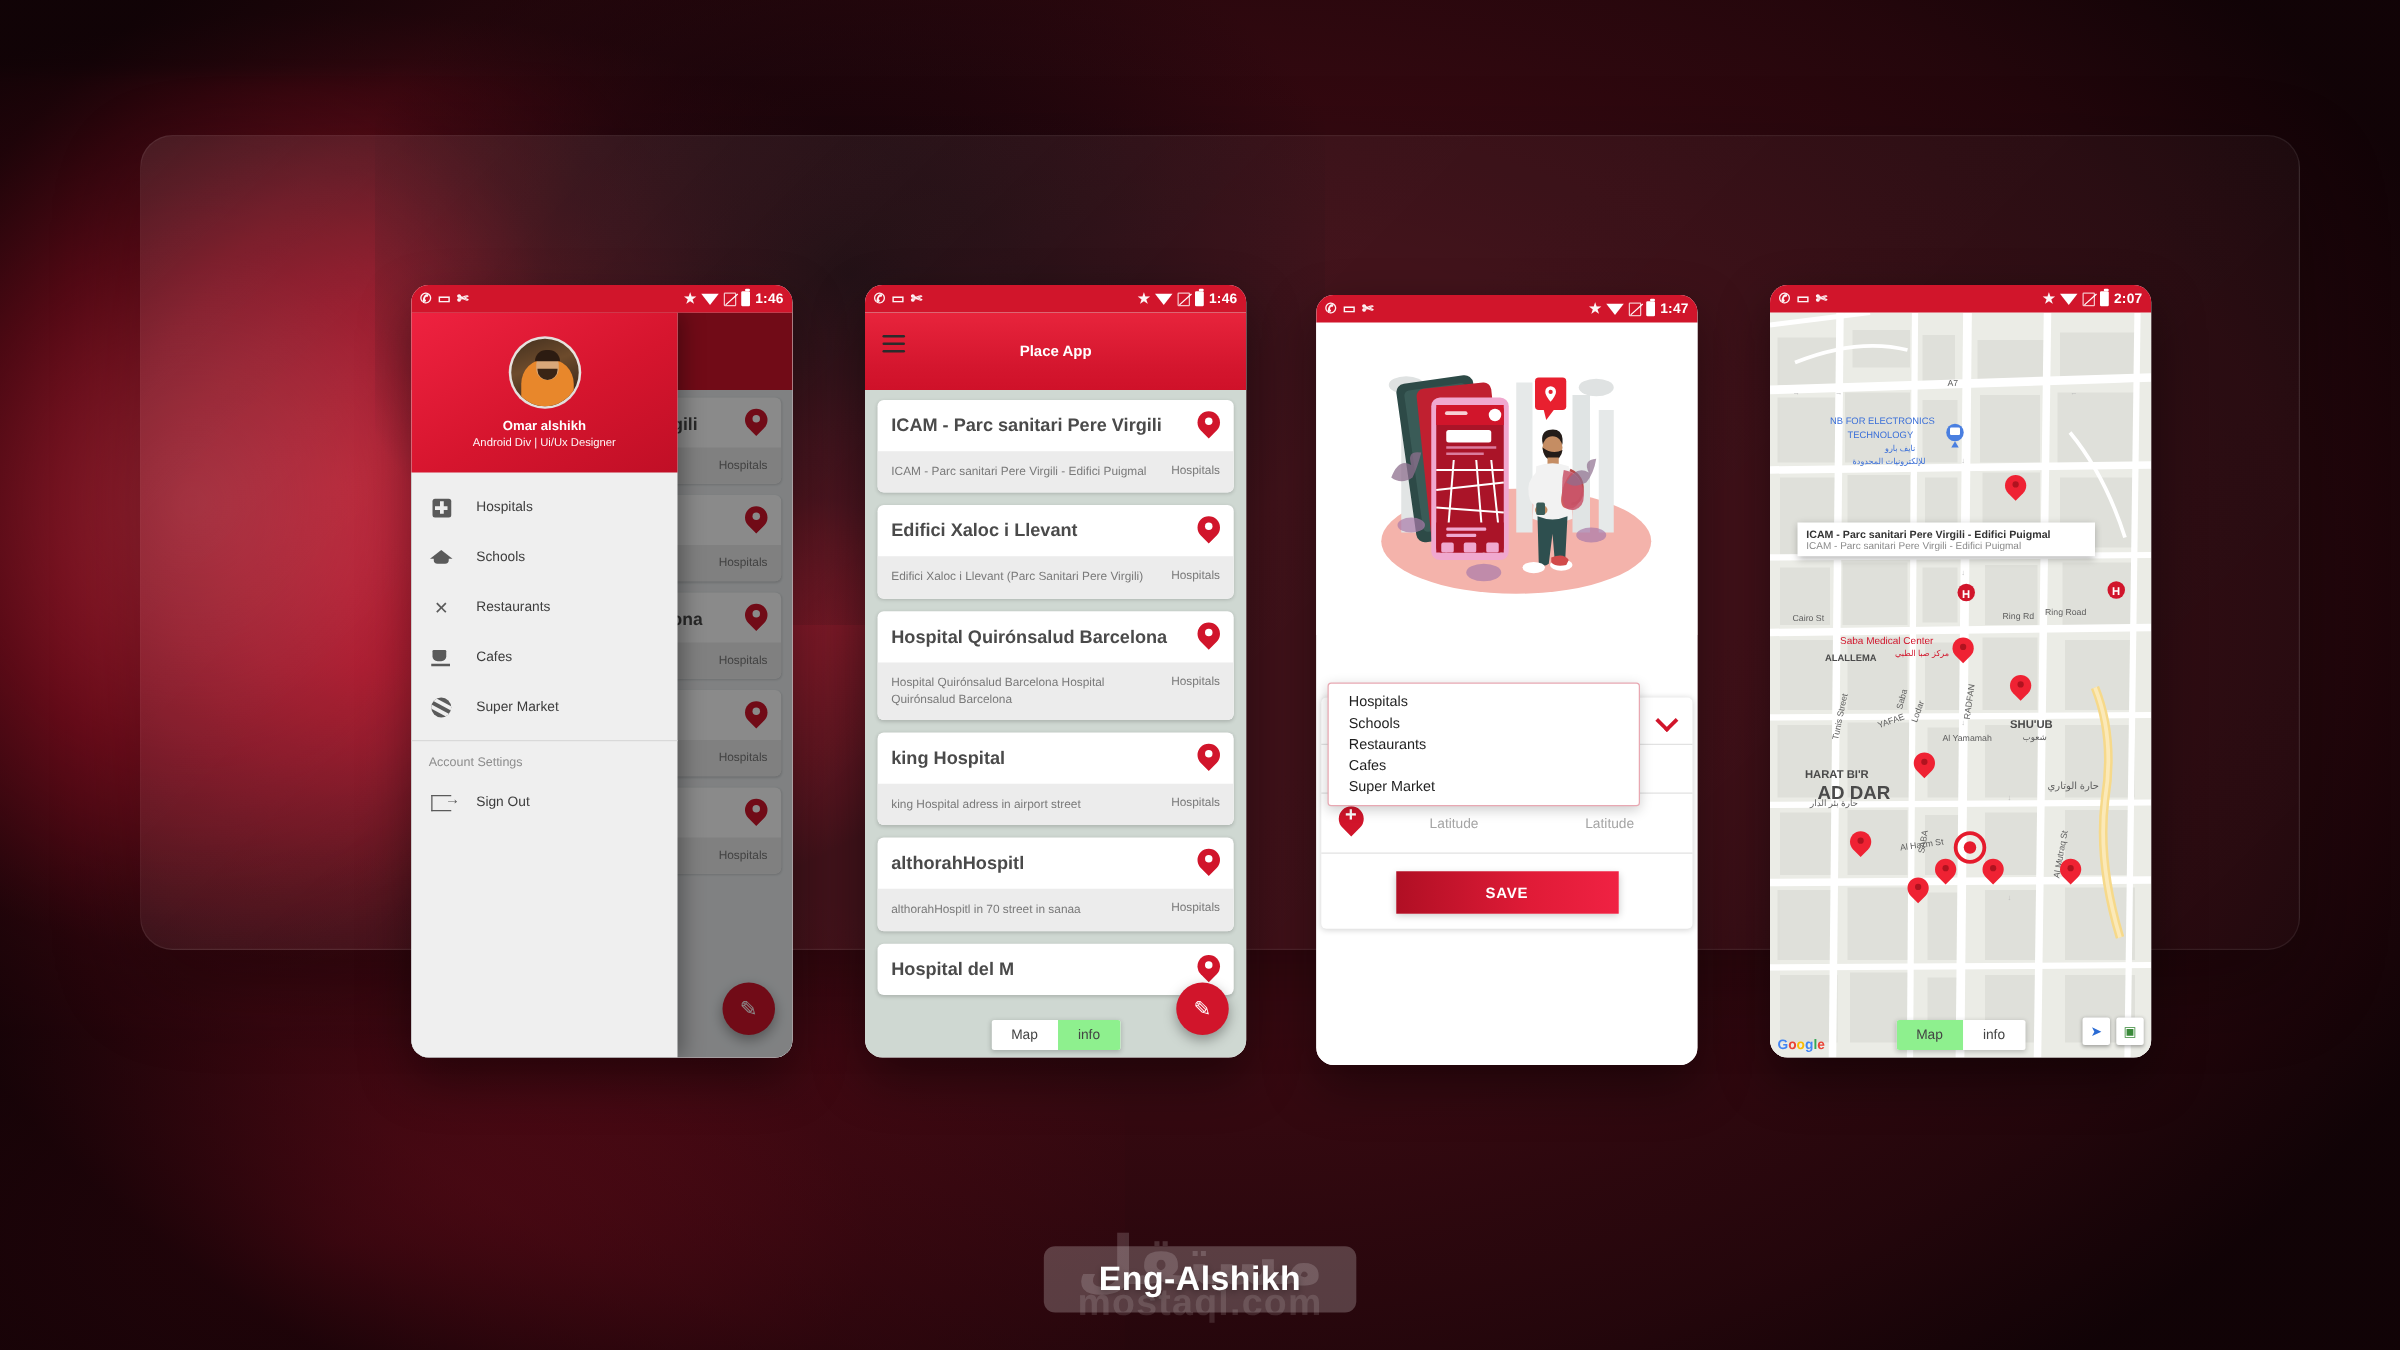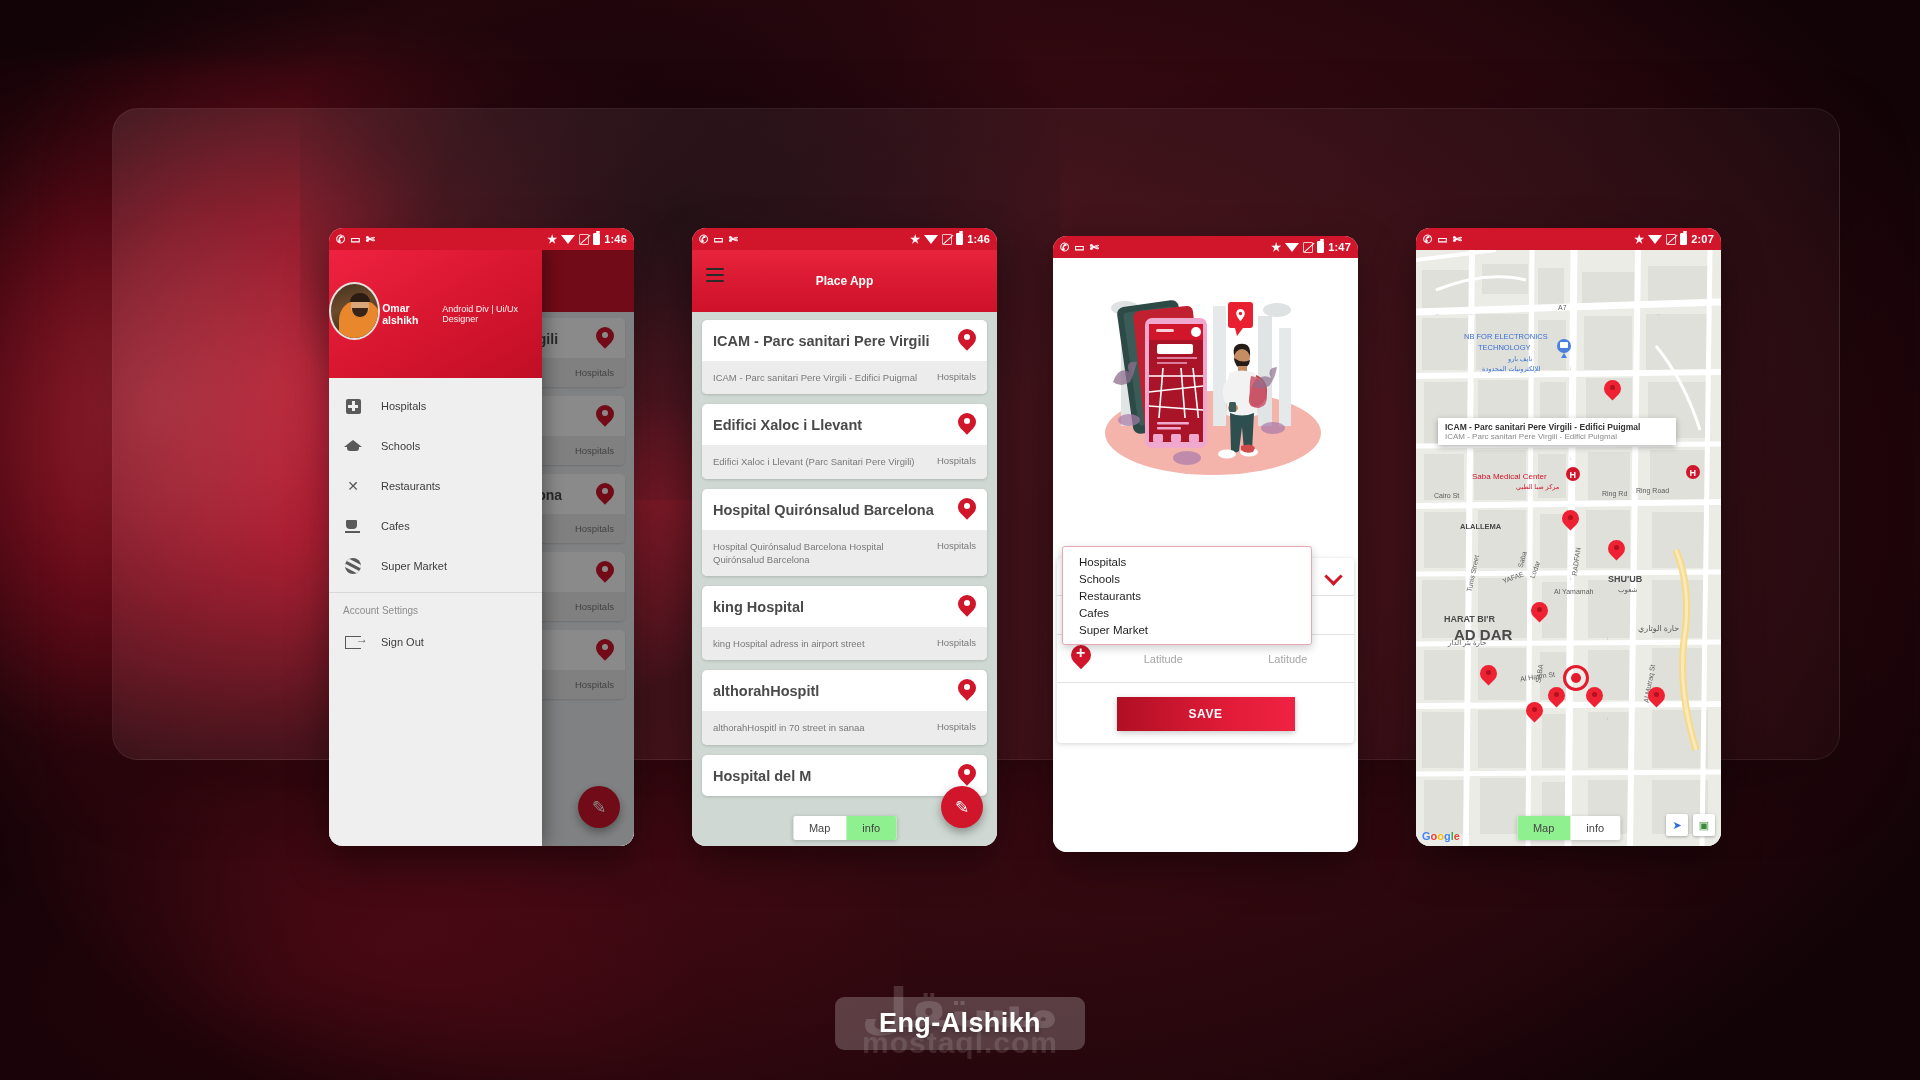--- a/index.html
+++ b/index.html
@@ -103,21 +103,21 @@
     background: #d1152b; display: flex; align-items: center; justify-content: center;
     box-shadow: 0 4px 10px rgba(0,0,0,0.35); color: #fff; font-size: 17px;
   }
   .drawer {
     position: absolute; left: 0; top: 0; width: 213px; height: 100%;
     background: #efefef; box-shadow: 4px 0 16px rgba(0,0,0,0.35);
     display: flex; flex-direction: column;
   }
   .drawer-head {
     height: 128px; background: linear-gradient(150deg, #ef2240 0%, #d6152e 55%, #c00f26 100%);
-    display: flex; flex-direction: row; align-items: center; justify-content: center; gap: 2px;
+    display: flex; flex-direction: column; align-items: center; justify-content: center; gap: 2px;
     color: #fff;
   }
   .avatar {
     width: 58px; height: 58px; border-radius: 50%; border: 2px solid rgba(255,255,255,0.85);
     overflow: hidden; margin-bottom: 6px;
     background: linear-gradient(160deg,#43301f 0%, #6d4b2c 40%, #2b1d13 100%);
     position: relative;
   }
   .av-hood { position:absolute; left:8px; top:16px; width:42px; height:44px; border-radius:20px 20px 8px 8px; background:#e8872b; }
   .av-face { position:absolute; left:20px; top:12px; width:18px; height:21px; border-radius:9px 9px 9px 9px; background:#d9a779; }
@@ -201,21 +201,21 @@
   .dd-opt { padding: 2.5px 16px; font-size: 11.5px; color: #1e1e1e; }
 
   
   .p4-body { height: 596px; background: #e9eae4; position: relative; overflow: hidden; }
   .map-bg { position: absolute; inset: 0; background: #ebece6; }
   .mappin { position: absolute; width: 17px; height: 23px; }
   .mappin::before { content:""; position:absolute; left:0; top:0; width:17px; height:17px; border-radius:50% 50% 50% 0; transform: rotate(-45deg); background:#ef2233; }
   .mappin::after { content:""; position:absolute; left:6px; top:5px; width:5px; height:5px; border-radius:50%; background:#b0131f; }
   .maplabel { position: absolute; font-size: 7px; color: #5d5d5d; white-space: nowrap; }
   .maplabel.blue { color: #3a6fd8; font-size: 7.5px; }
-  .maplabel.red { color: #d1152b; font-size: 8px; }
+  .maplabel.red { color: #d1152b; font-size: 8px; margin-top: 36px; }
   .maplabel.dark { color: #4a4a4a; font-weight: bold; font-size: 7.5px; }
   .infowin {
     position: absolute; left: 22px; top: 168px; width: 238px; background: #fff;
     box-shadow: 0 2px 6px rgba(0,0,0,0.3); padding: 4px 7px;
   }
   .infowin-t { font-size: 8.5px; font-weight: bold; color: #333; white-space: nowrap; }
   .infowin-s { font-size: 8px; color: #8a8a8a; white-space: nowrap; }
   .crosshair {
     position: absolute; left: 147px; top: 415px; width: 26px; height: 26px;
     border: 3px solid #e51b2d; border-radius: 50%;

